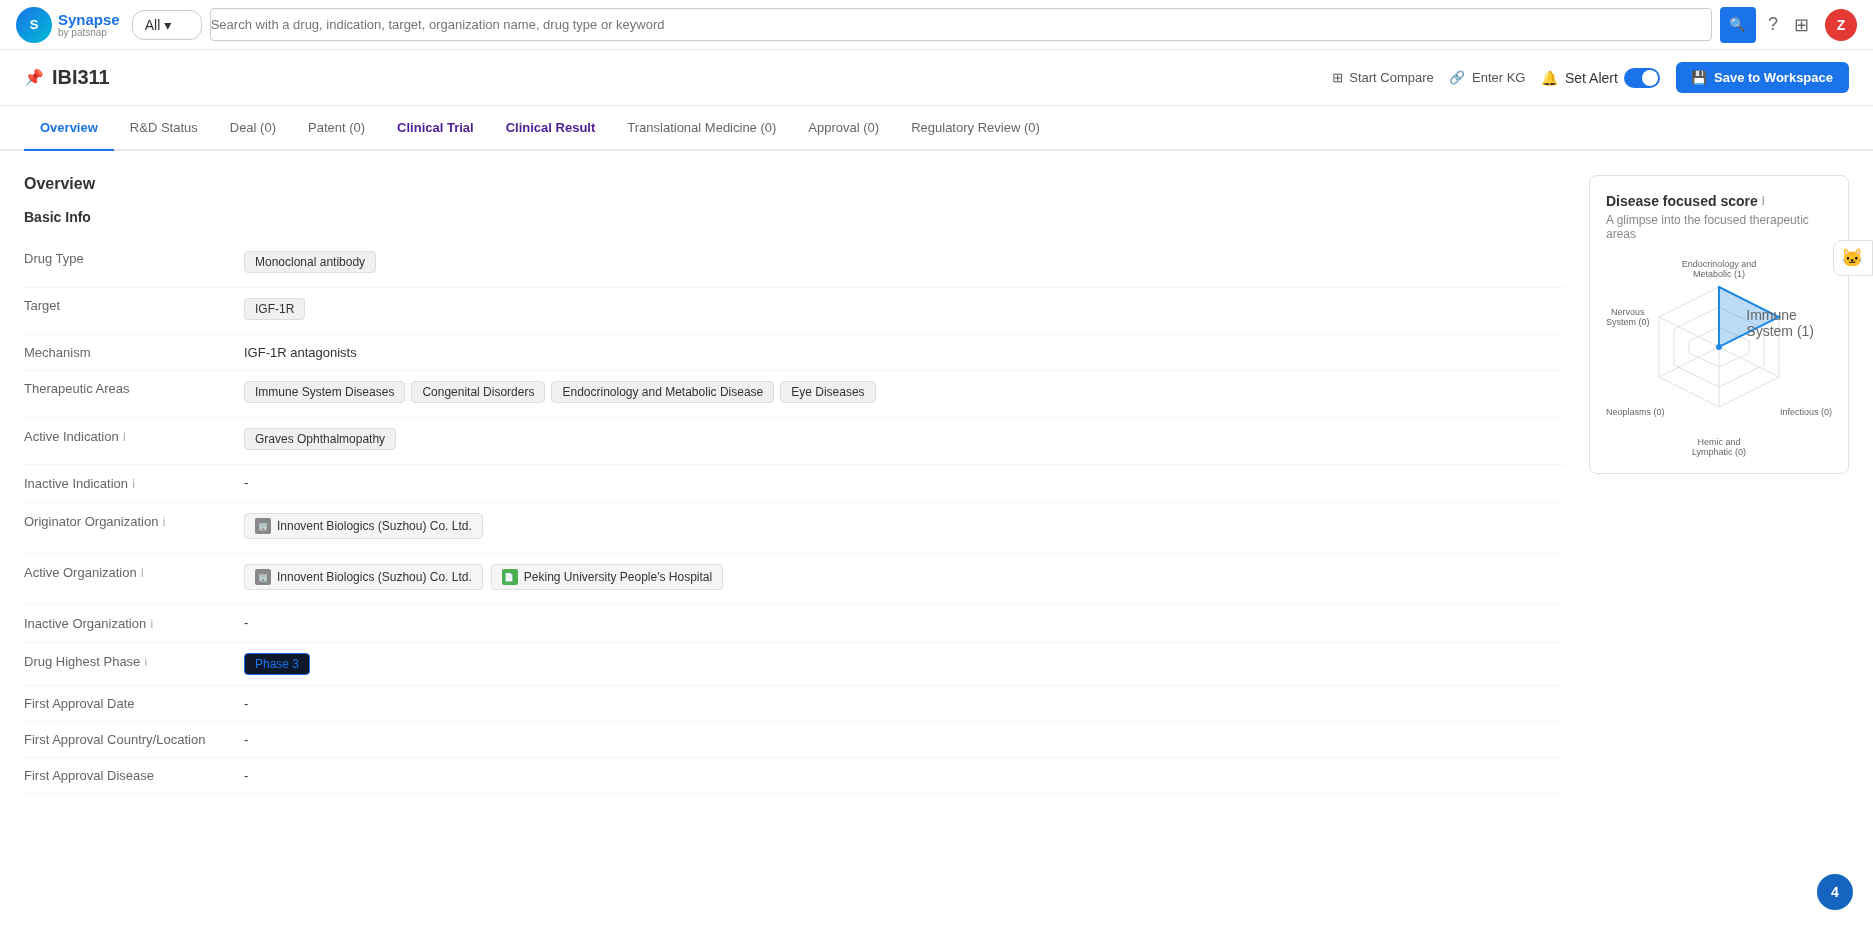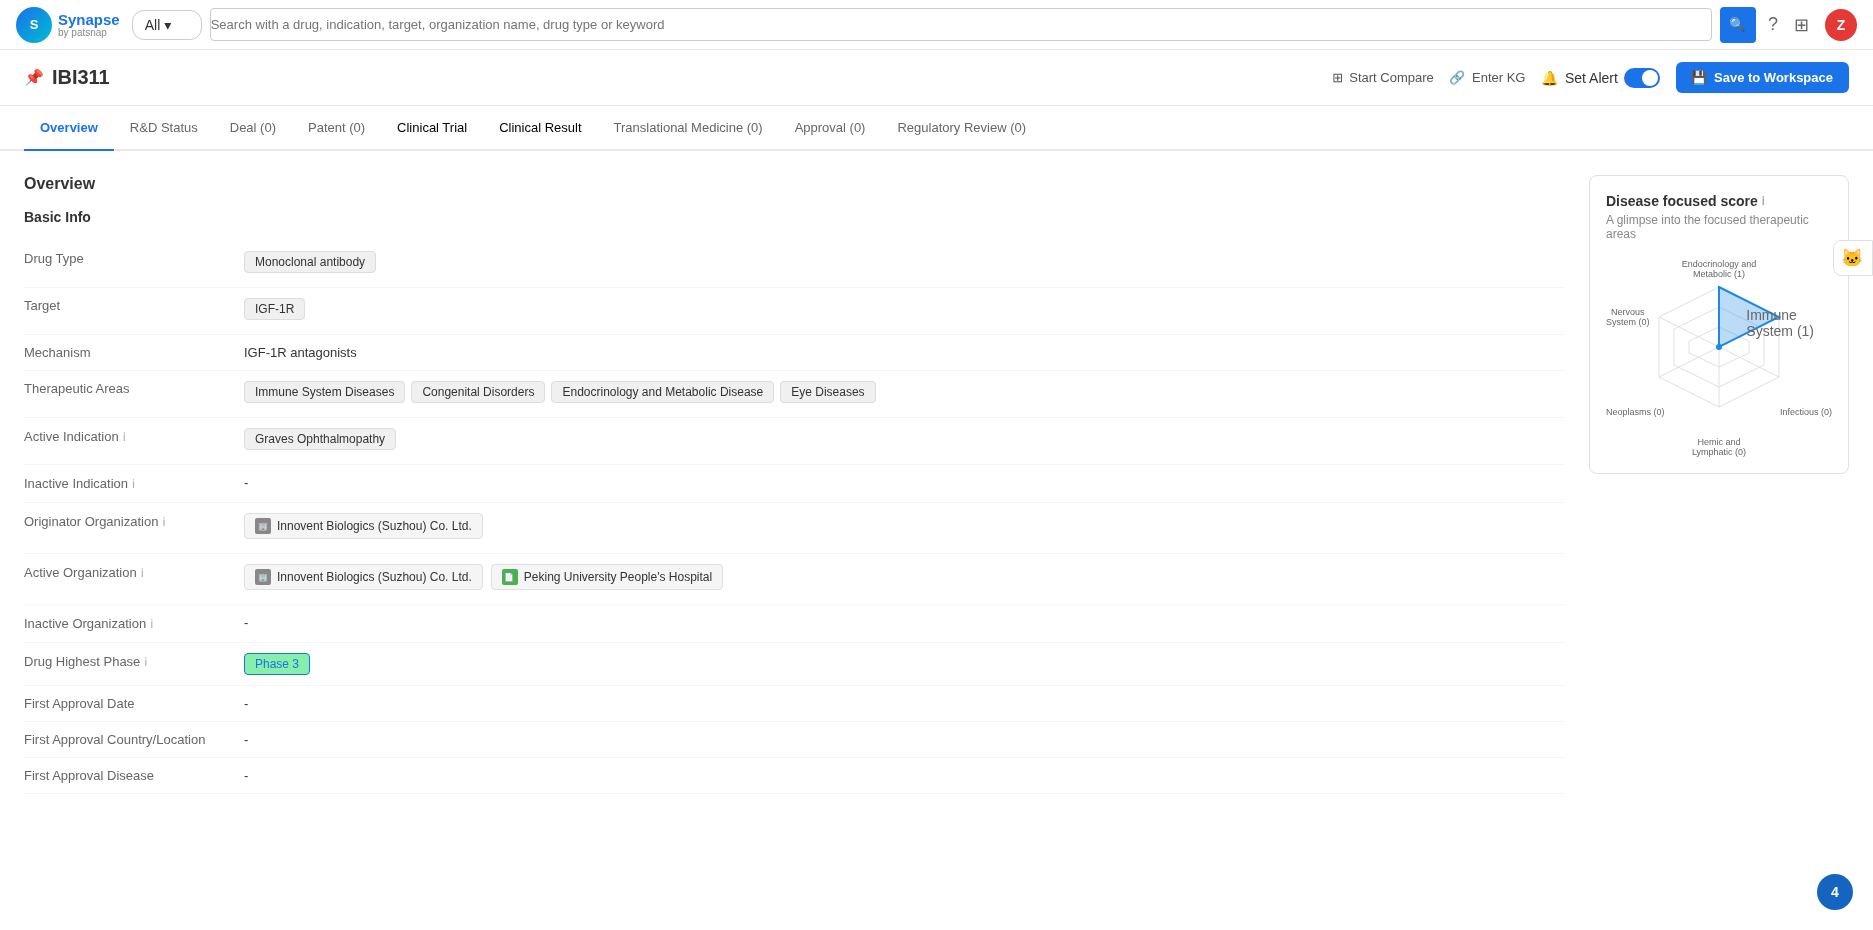--- a/index.html
+++ b/index.html
@@ -31,37 +31,37 @@
     .toggle-switch { width: 36px; height: 20px; background: #ccc; border-radius: 10px; position: relative; cursor: pointer; }
     .toggle-switch.on { background: #1a73e8; }
     .toggle-knob { width: 16px; height: 16px; background: #fff; border-radius: 50%; position: absolute; top: 2px; left: 2px; transition: left 0.2s; }
     .toggle-switch.on .toggle-knob { left: 18px; }
     .save-btn { display: flex; align-items: center; gap: 6px; background: #1a73e8; color: #fff; border: none; border-radius: 6px; padding: 8px 16px; cursor: pointer; font-size: 13px; font-weight: 600; }
 
     
     .tabs { display: flex; align-items: center; padding: 0 24px; border-bottom: 2px solid #e8e8e8; background: #fff; }
     .tab { padding: 14px 16px; cursor: pointer; color: #666; font-size: 13px; border-bottom: 2px solid transparent; margin-bottom: -2px; white-space: nowrap; }
     .tab.active { color: #1a73e8; border-bottom-color: #1a73e8; font-weight: 600; }
-    .tab.bold { color: #000000; font-weight: 400; }
+    .tab.bold { color: #4c1d95; font-weight: 700; }
 
     
     .main { padding: 24px; display: flex; gap: 24px; }
     .content { flex: 1; min-width: 0; }
     .sidebar-card { width: 260px; flex-shrink: 0; }
 
     .section-title { font-size: 16px; font-weight: 700; color: #333; margin-bottom: 16px; }
     .subsection-title { font-size: 14px; font-weight: 700; color: #333; margin-bottom: 16px; }
 
     .info-row { display: flex; align-items: flex-start; padding: 10px 0; border-bottom: 1px solid #f5f5f5; }
     .info-label { width: 220px; flex-shrink: 0; color: #666; font-size: 13px; display: flex; align-items: center; gap: 4px; }
     .info-label .info-icon { color: #aaa; font-size: 12px; cursor: pointer; }
     .info-value { flex: 1; color: #333; font-size: 13px; }
 
     .tag { display: inline-block; background: #f0f0f0; border: 1px solid #ddd; border-radius: 4px; padding: 3px 10px; font-size: 12px; color: #333; margin-right: 6px; margin-bottom: 4px; }
-    .tag-outlined { display: inline-block; background: #86efac; border: 1px solid #1a73e8; border-radius: 4px; padding: 3px 10px; font-size: 12px; color: #1a73e8; margin-right: 6px; }
+    .tag-outlined { display: inline-block; background: #0f172a; border: 1px solid #1a73e8; border-radius: 4px; padding: 3px 10px; font-size: 12px; color: #1a73e8; margin-right: 6px; }
     .org-tag { display: inline-flex; align-items: center; gap: 6px; background: #f5f5f5; border: 1px solid #e0e0e0; border-radius: 4px; padding: 4px 10px; font-size: 12px; color: #333; margin-right: 8px; margin-bottom: 4px; }
     .org-icon { width: 16px; height: 16px; background: #888; border-radius: 2px; display: inline-flex; align-items: center; justify-content: center; color: #fff; font-size: 8px; }
     .org-icon-doc { background: #4caf50; }
 
     
     .disease-card { border: 1px solid #e0e0e0; border-radius: 8px; padding: 16px; background: #fff; }
     .disease-card-title { font-size: 14px; font-weight: 700; color: #333; display: flex; align-items: center; gap: 4px; margin-bottom: 4px; }
     .disease-card-subtitle { font-size: 12px; color: #888; margin-bottom: 16px; }
 
     

